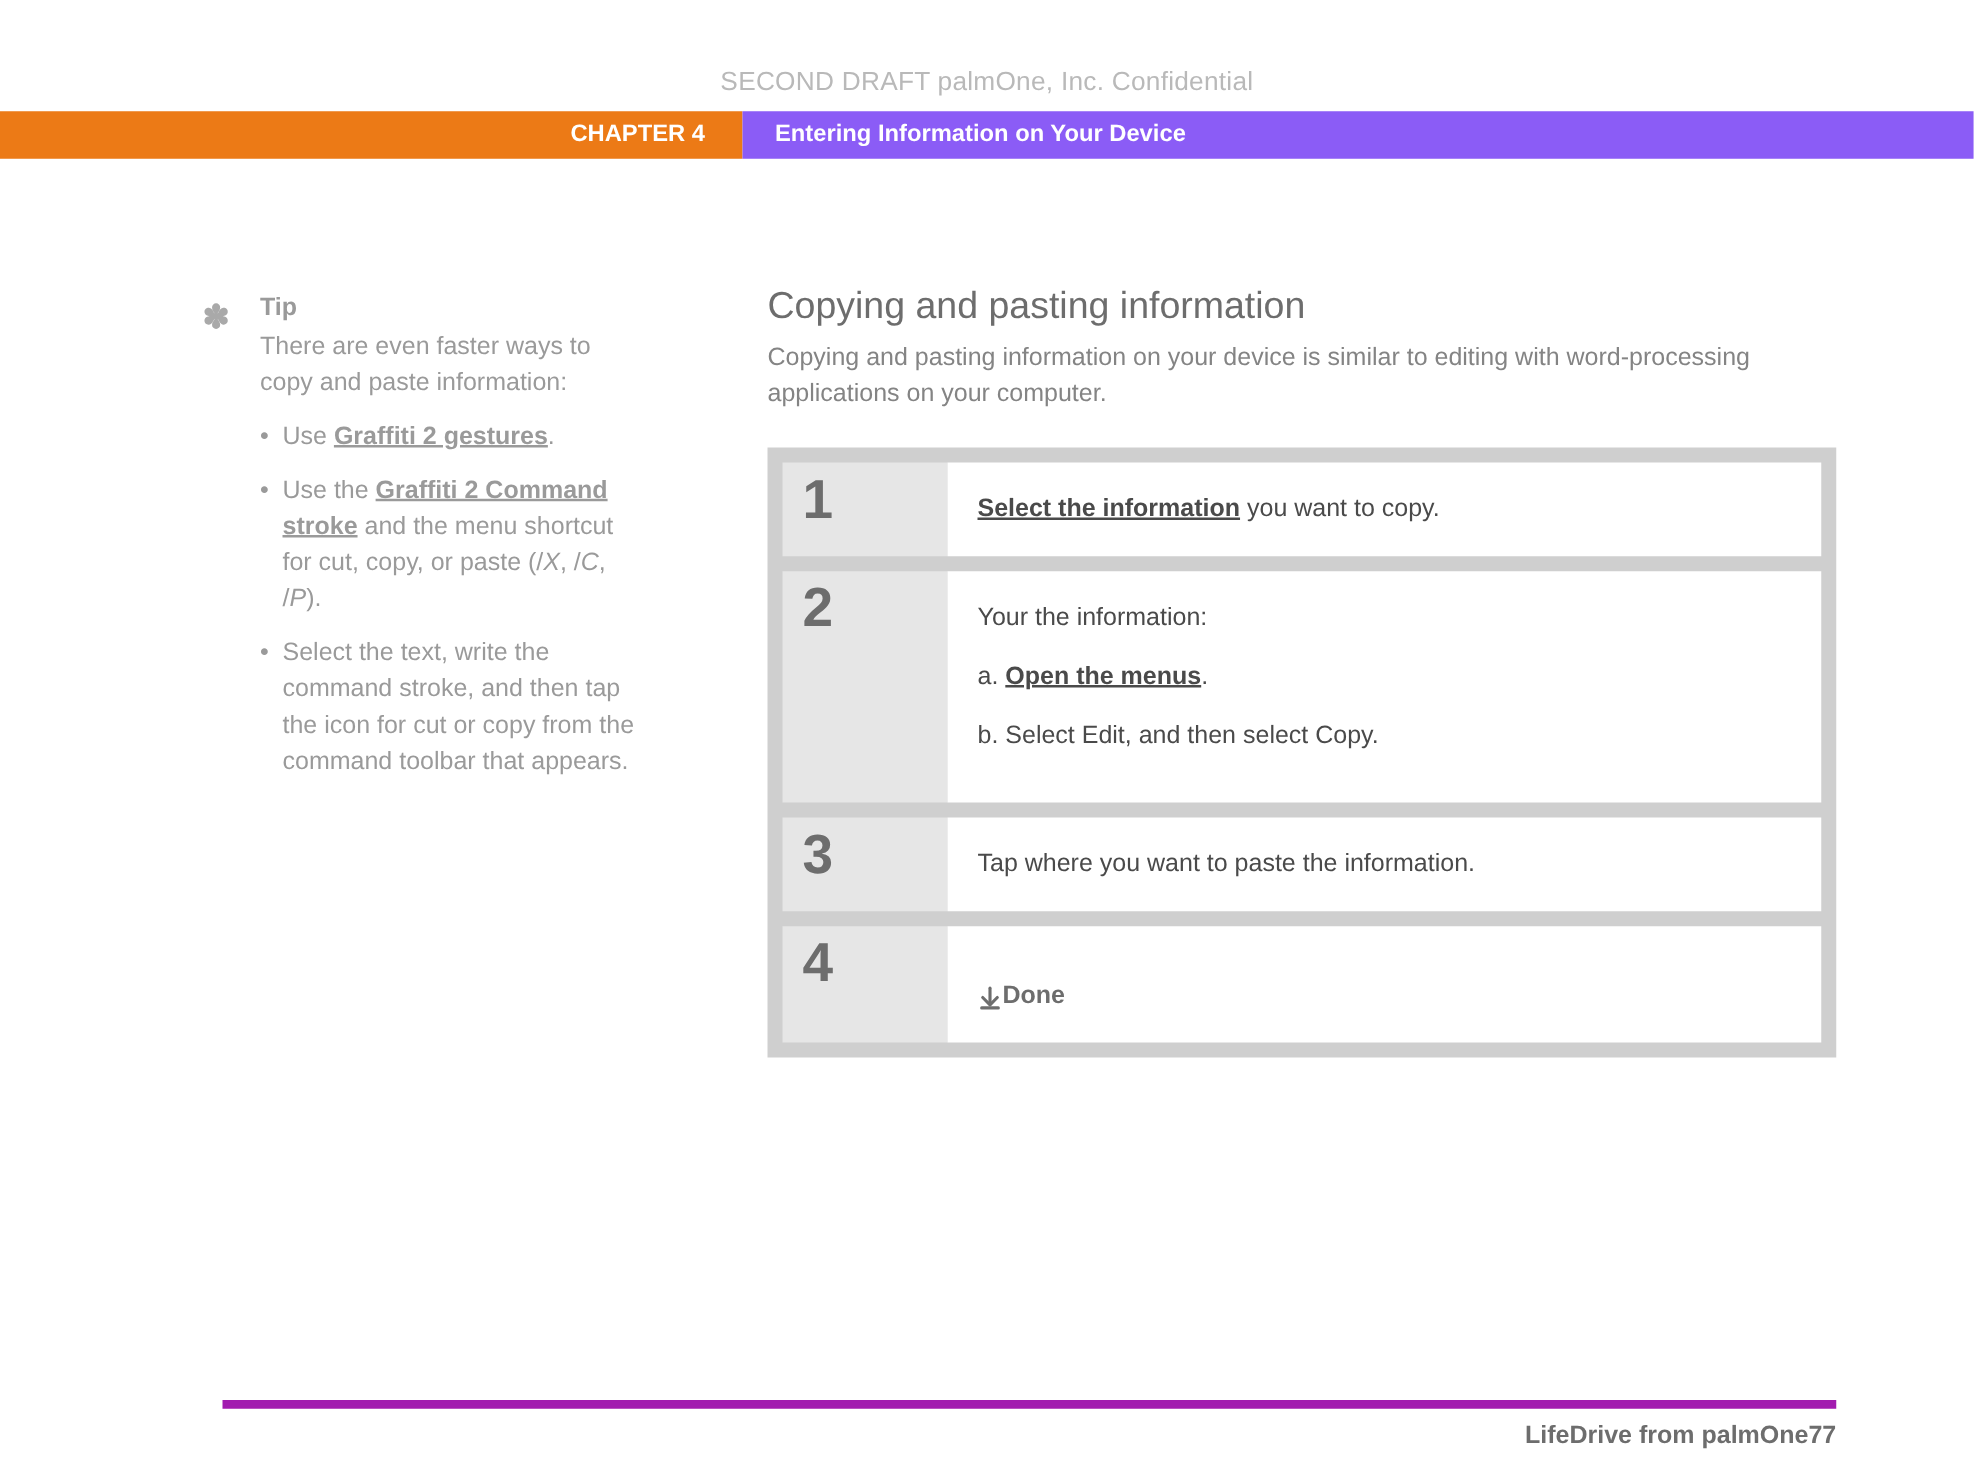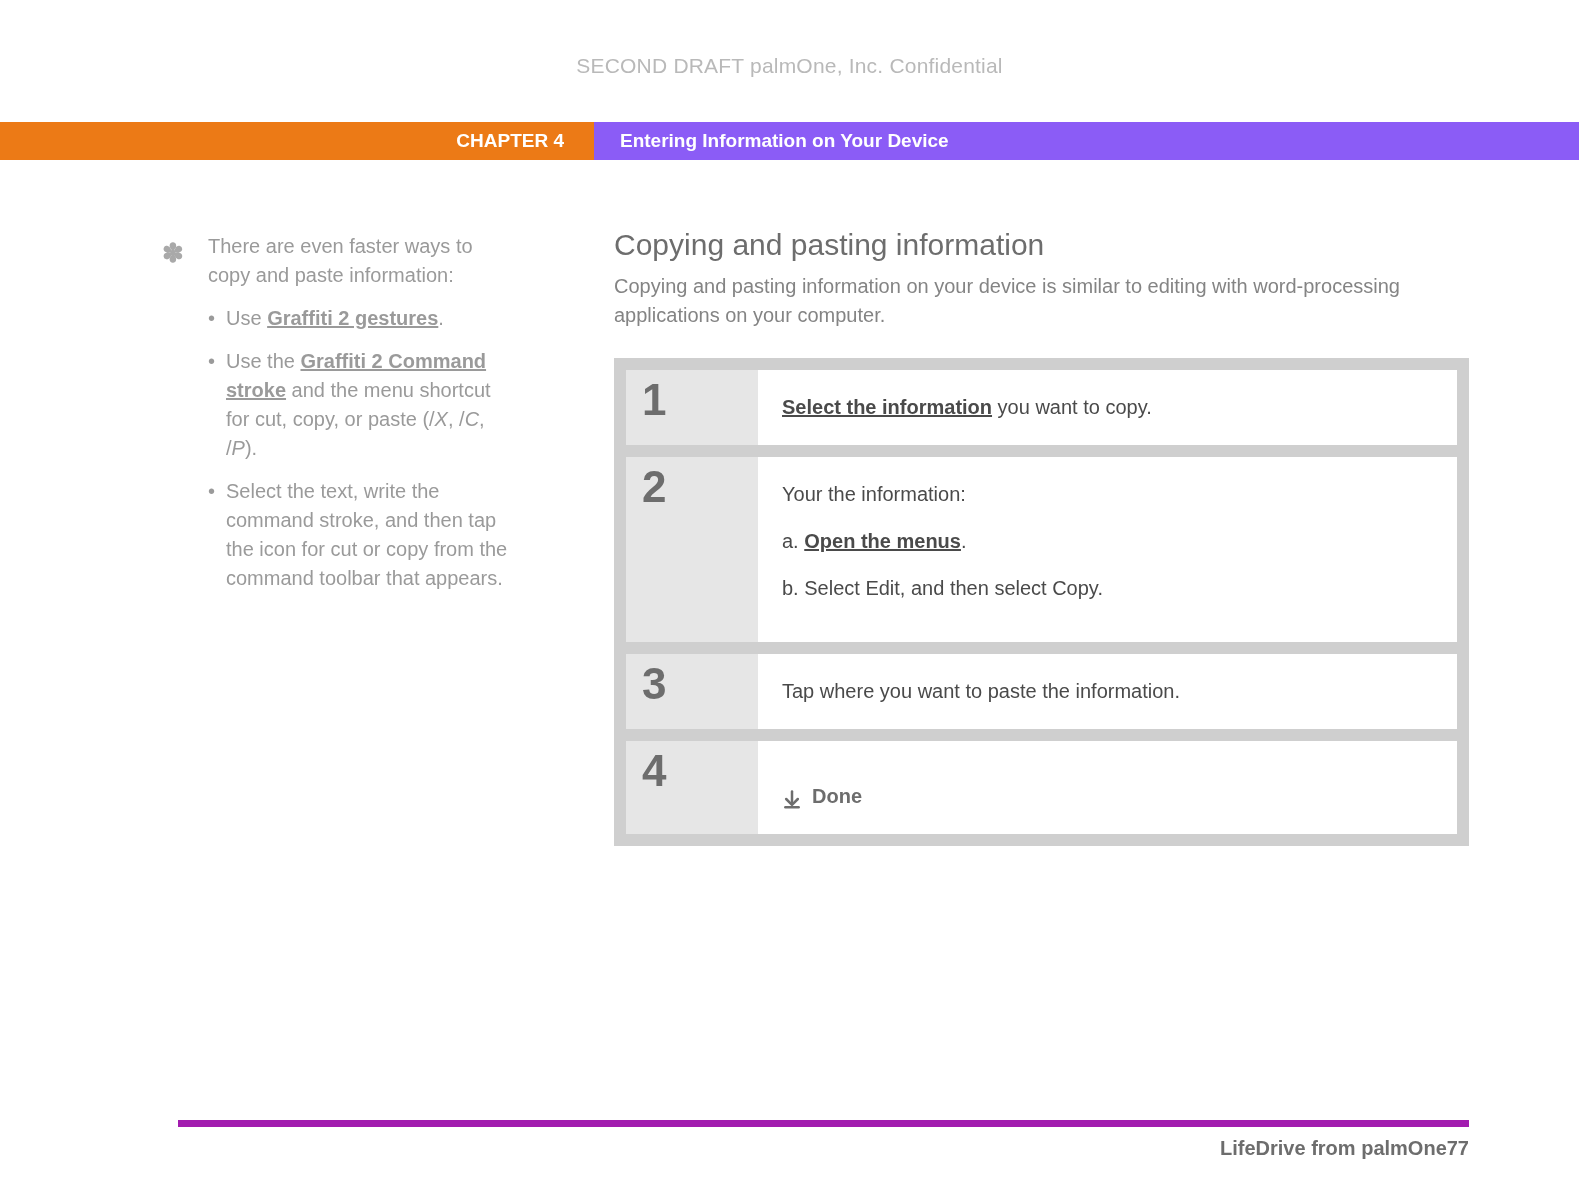--- a/index.html
+++ b/index.html
@@ -18,21 +18,21 @@
     top: 10px;
     text-align: center;
     font-size: 21px;
     color: #b9b9b9;
     letter-spacing: 0.2px;
     margin-top: 44px;
   }
   .hdr-row {
     position: absolute;
     left: 0;
-    top: 122px;
+    top: 89px;
     width: 100%;
     height: 26px;
     border-radius: 18px;
   }
   .hdr-orange {
     position: absolute;
     left: 0;
     top: 0;
     width: 594px;
     height: 38px;
@@ -169,21 +169,20 @@
   .step-body .subitem {
     margin-bottom: 16px;
   }
   .step-link {
     font-weight: bold;
     text-decoration: underline;
   }
   .done-row {
     display: flex;
     align-items: center;
-    gap: 10px;
     font-weight: bold;
     color: #6d6d6d;
     margin-top: 18px;
   }
   .done-icon {
     width: 20px;
     height: 20px;
   }
   .done-icon svg {
     width: 100%;
@@ -213,20 +212,21 @@
   <div class="hdr-orange">
     <span class="hdr-orange-text">CHAPTER 4</span>
   </div>
   <div class="hdr-gray">
     <span class="hdr-gray-text">Entering Information on Your Device</span>
   </div>
 </div>
 
 <div class="tip-block">
   <span class="tip-star">✽</span>
+  <div class="tip-title">Tip</div>
   <div class="tip-intro">There are even faster ways to copy and paste information:</div>
   <div class="tip-bullets">
     <div class="tip-bullet">
       <span>Use </span><span class="tip-link">Graffiti 2 gestures</span><span>.</span>
     </div>
     <div class="tip-bullet">
       <span>Use the </span><span class="tip-link">Graffiti 2 Command stroke</span><span> and the menu shortcut for cut, copy, or paste (/</span><span class="tip-italic">X</span><span>, /</span><span class="tip-italic">C</span><span>, /</span><span class="tip-italic">P</span><span>).</span>
     </div>
     <div class="tip-bullet">Select the text, write the command stroke, and then tap the icon for cut or copy from the command toolbar that appears.</div>
   </div>

